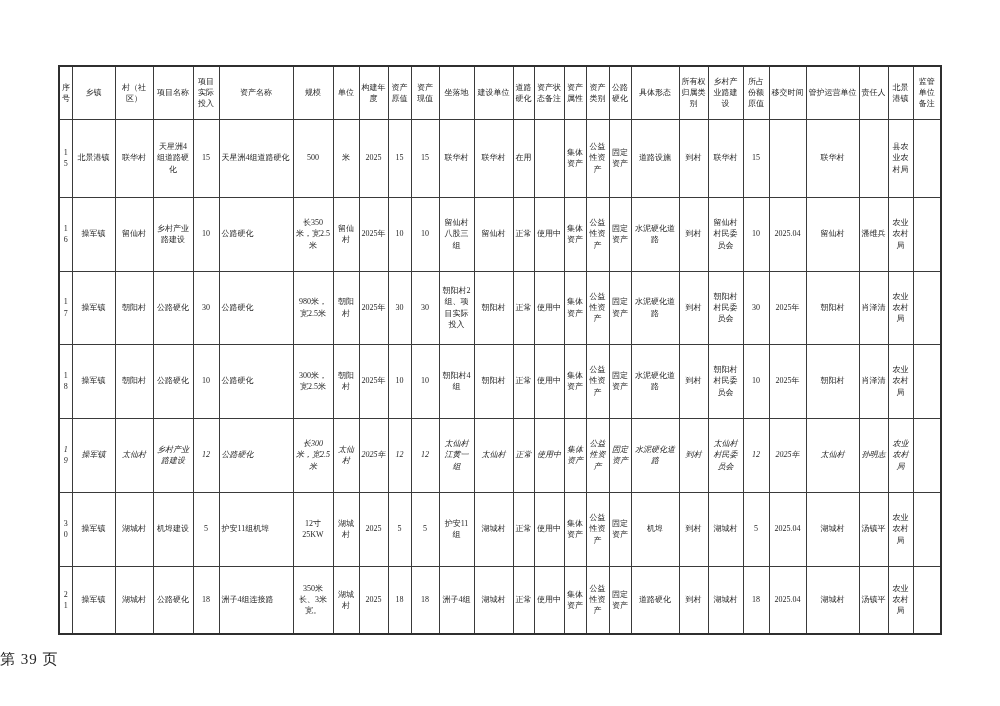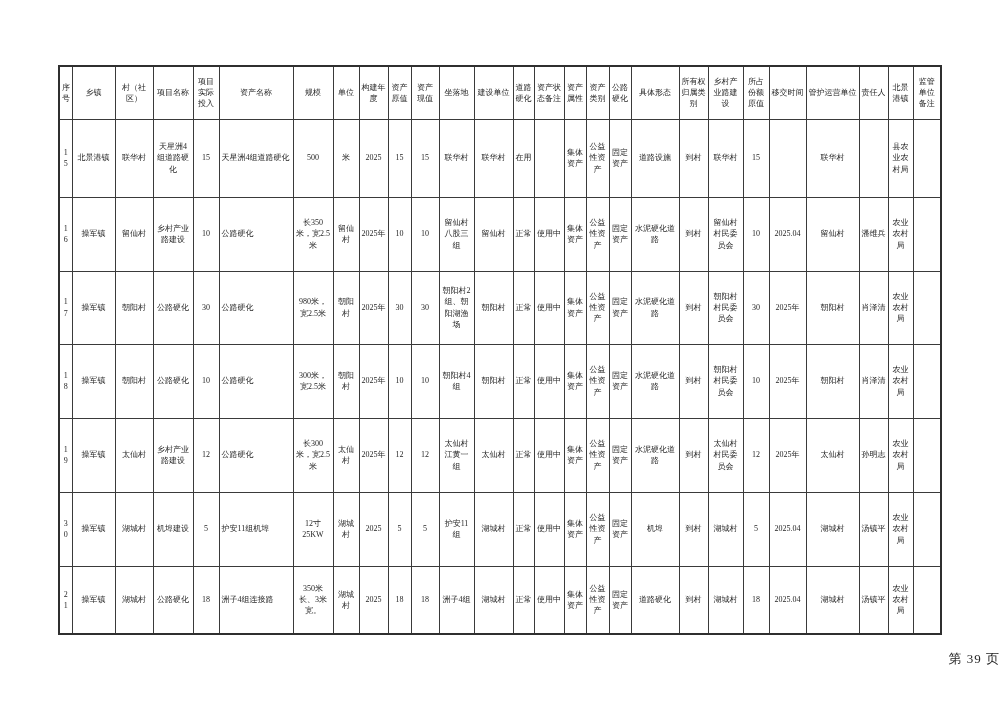--- a/index.html
+++ b/index.html
@@ -39,22 +39,22 @@
     overflow-wrap: break-word;
   }
   table.asset-table td.align-left {
     text-align: left;
   }
   .footer {
     position: absolute;
     left: 0;
     top: 650px;
     width: 1000px;
-    text-align: right;
-    font-size: 13px;
+    text-align: left;
+    font-size: 15px;
     color: #262626;
     letter-spacing: 1px;
   }
 </style>
 </head>
 <body>
 
 <div class="page">
   <table class="asset-table">
     <colgroup>
@@ -181,21 +181,21 @@
           <td>操军镇</td>
           <td>朝阳村</td>
           <td>公路硬化</td>
           <td>30</td>
           <td class="align-left">公路硬化</td>
           <td>980米，宽2.5米</td>
           <td>朝阳村</td>
           <td>2025年</td>
           <td>30</td>
           <td>30</td>
-          <td>朝阳村2组、朝阳湖渔场</td>
+          <td>朝阳村2组、项目实际投入</td>
           <td>朝阳村</td>
           <td>正常</td>
           <td>使用中</td>
           <td>集体资产</td>
           <td>公益性资产</td>
           <td>固定资产</td>
           <td>水泥硬化道路</td>
           <td>到村</td>
           <td>朝阳村村民委员会</td>
           <td>30</td>
@@ -227,21 +227,21 @@
           <td>水泥硬化道路</td>
           <td>到村</td>
           <td>朝阳村村民委员会</td>
           <td>10</td>
           <td>2025年</td>
           <td>朝阳村</td>
           <td>肖泽清</td>
           <td>农业农村局</td>
           <td></td>
         </tr>
-        <tr style="height: 74px;">
+        <tr style="height: 74px; font-style: italic;">
           <td>19</td>
           <td>操军镇</td>
           <td>太仙村</td>
           <td>乡村产业路建设</td>
           <td>12</td>
           <td class="align-left">公路硬化</td>
           <td>长300米，宽2.5米</td>
           <td>太仙村</td>
           <td>2025年</td>
           <td>12</td>

